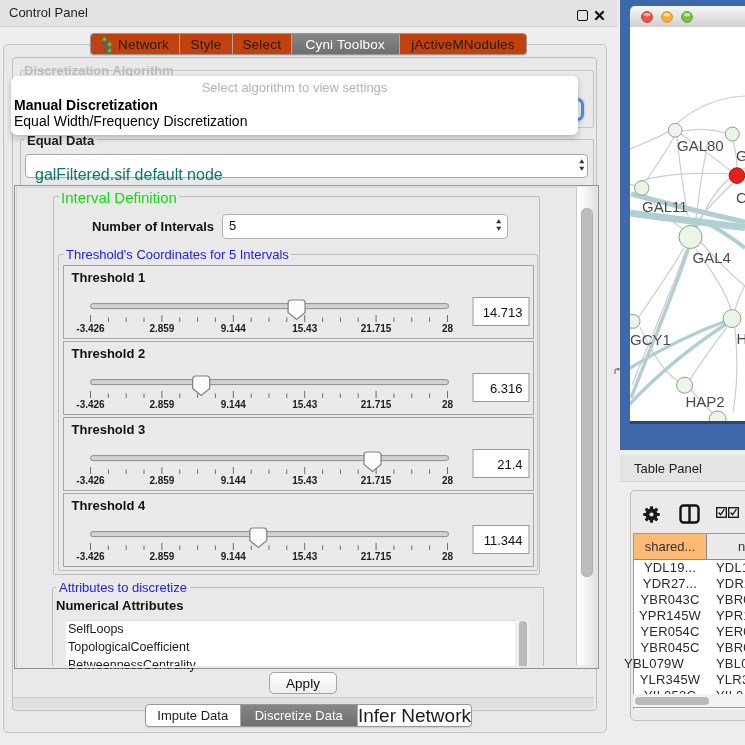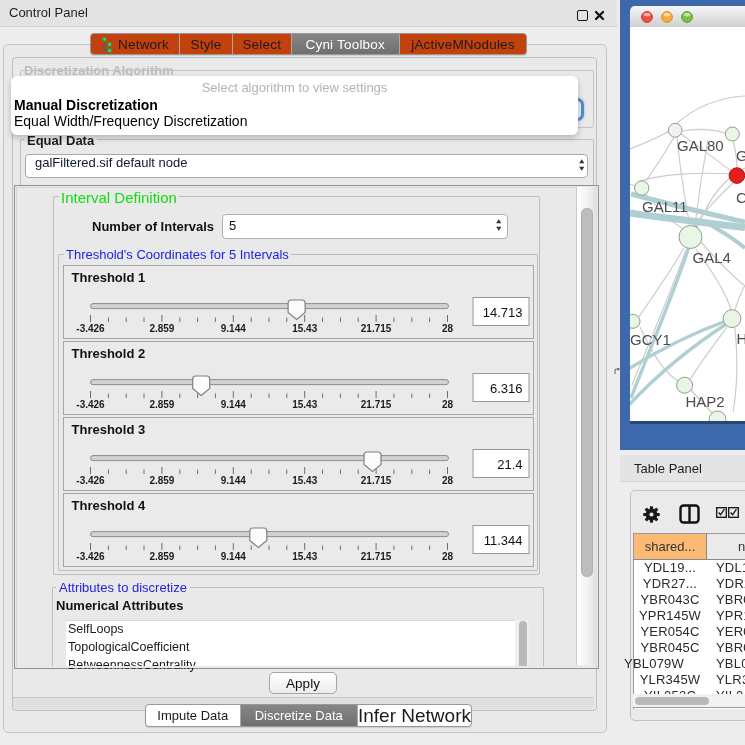--- a/index.html
+++ b/index.html
@@ -30,21 +30,21 @@
 <div style="width:58.5px;height:100%;display:flex;align-items:center;justify-content:center;font-size:13.5px;letter-spacing:0.2px;color:#1c1c1c;border-right:1px solid #a8a8a8;box-sizing:border-box;">Select</div>
 <div style="width:108.5px;height:100%;display:flex;align-items:center;justify-content:center;font-size:13.5px;letter-spacing:0.2px;background:linear-gradient(#868686,#6f6f6f);color:#fff;border-right:1px solid #a8a8a8;box-sizing:border-box;">Cyni Toolbox</div>
 <div style="width:126px;height:100%;display:flex;align-items:center;justify-content:center;font-size:13.5px;letter-spacing:0.2px;color:#1c1c1c;border-radius:0 3px 3px 0;">jActiveMNodules</div>
 </div>
 <div class="abs" style="left:20px;top:70px;width:572px;height:56px;border:1px solid #c4c4c4;border-radius:2px"></div>
 <div class="abs" style="left:21px;top:63px;font-size:13px;font-weight:600;color:#bdbdbd;background:transparent;padding:0 3px">Discretization Algorithm</div>
 <div class="abs" style="left:570px;top:98px;width:8px;height:17px;border:3px solid #4f8cd0;border-radius:7px;background:#ededed;box-shadow:0 0 2.5px #7fb0e0"></div>
 <div class="abs" style="left:20px;top:139px;width:572px;height:45px;border:1px solid #c0c0c0;border-radius:2px"></div>
 <div class="abs" style="left:24px;top:133px;font-size:13px;font-weight:600;color:#1d1d1d;background:#e9e9e9;padding:0 3px">Equal Data</div>
 <div class="abs" style="left:25px;top:154px;width:561px;height:22px;background:#fff;border:1px solid #a8a8a8;border-radius:4px"></div>
-<div class="abs" style="left:35px;top:155px;font-size:13px;color:#0f172a">galFiltered.sif default node</div>
+<div class="abs" style="left:35px;top:166px;font-size:16px;color:#0f766e">galFiltered.sif default node</div>
 <svg class="abs" style="left:579px;top:159px" width="5.5" height="12" viewBox="0 0 5 11">
       <path d="M2.5 0.3 L4.9 3.9 L0.1 3.9 Z" fill="#333"></path>
       <path d="M2.5 10.7 L4.9 7.1 L0.1 7.1 Z" fill="#333"></path>
     </svg>
 <div class="abs" style="left:14px;top:185px;width:583px;height:482px;border:1px solid #929292;background:#e9e9e9"></div>
 <div class="abs" style="left:16px;top:187px;width:579px;height:478px;border:1px solid #d4d4d4;background:#e9e9e9"></div>
 <div class="abs" style="left:576px;top:187px;width:20px;height:478px;background:linear-gradient(to right,#ffffff,#f2f2f2 55%,#dedede);border-left:1px solid #c9c9c9"></div>
 <div class="abs" style="left:580.5px;top:208px;width:10px;height:367px;background:#bdbdbd;border:1px solid #aeaeae;border-radius:5.5px"></div>
 <div class="abs" style="left:53px;top:196px;width:485px;height:377px;border:1px solid #bdbdbd;border-radius:2px"></div>
 <div class="abs" style="left:59px;top:189px;font-size:15px;color:#10dc10;background:#e9e9e9;padding:0 2px">Interval Definition</div>

